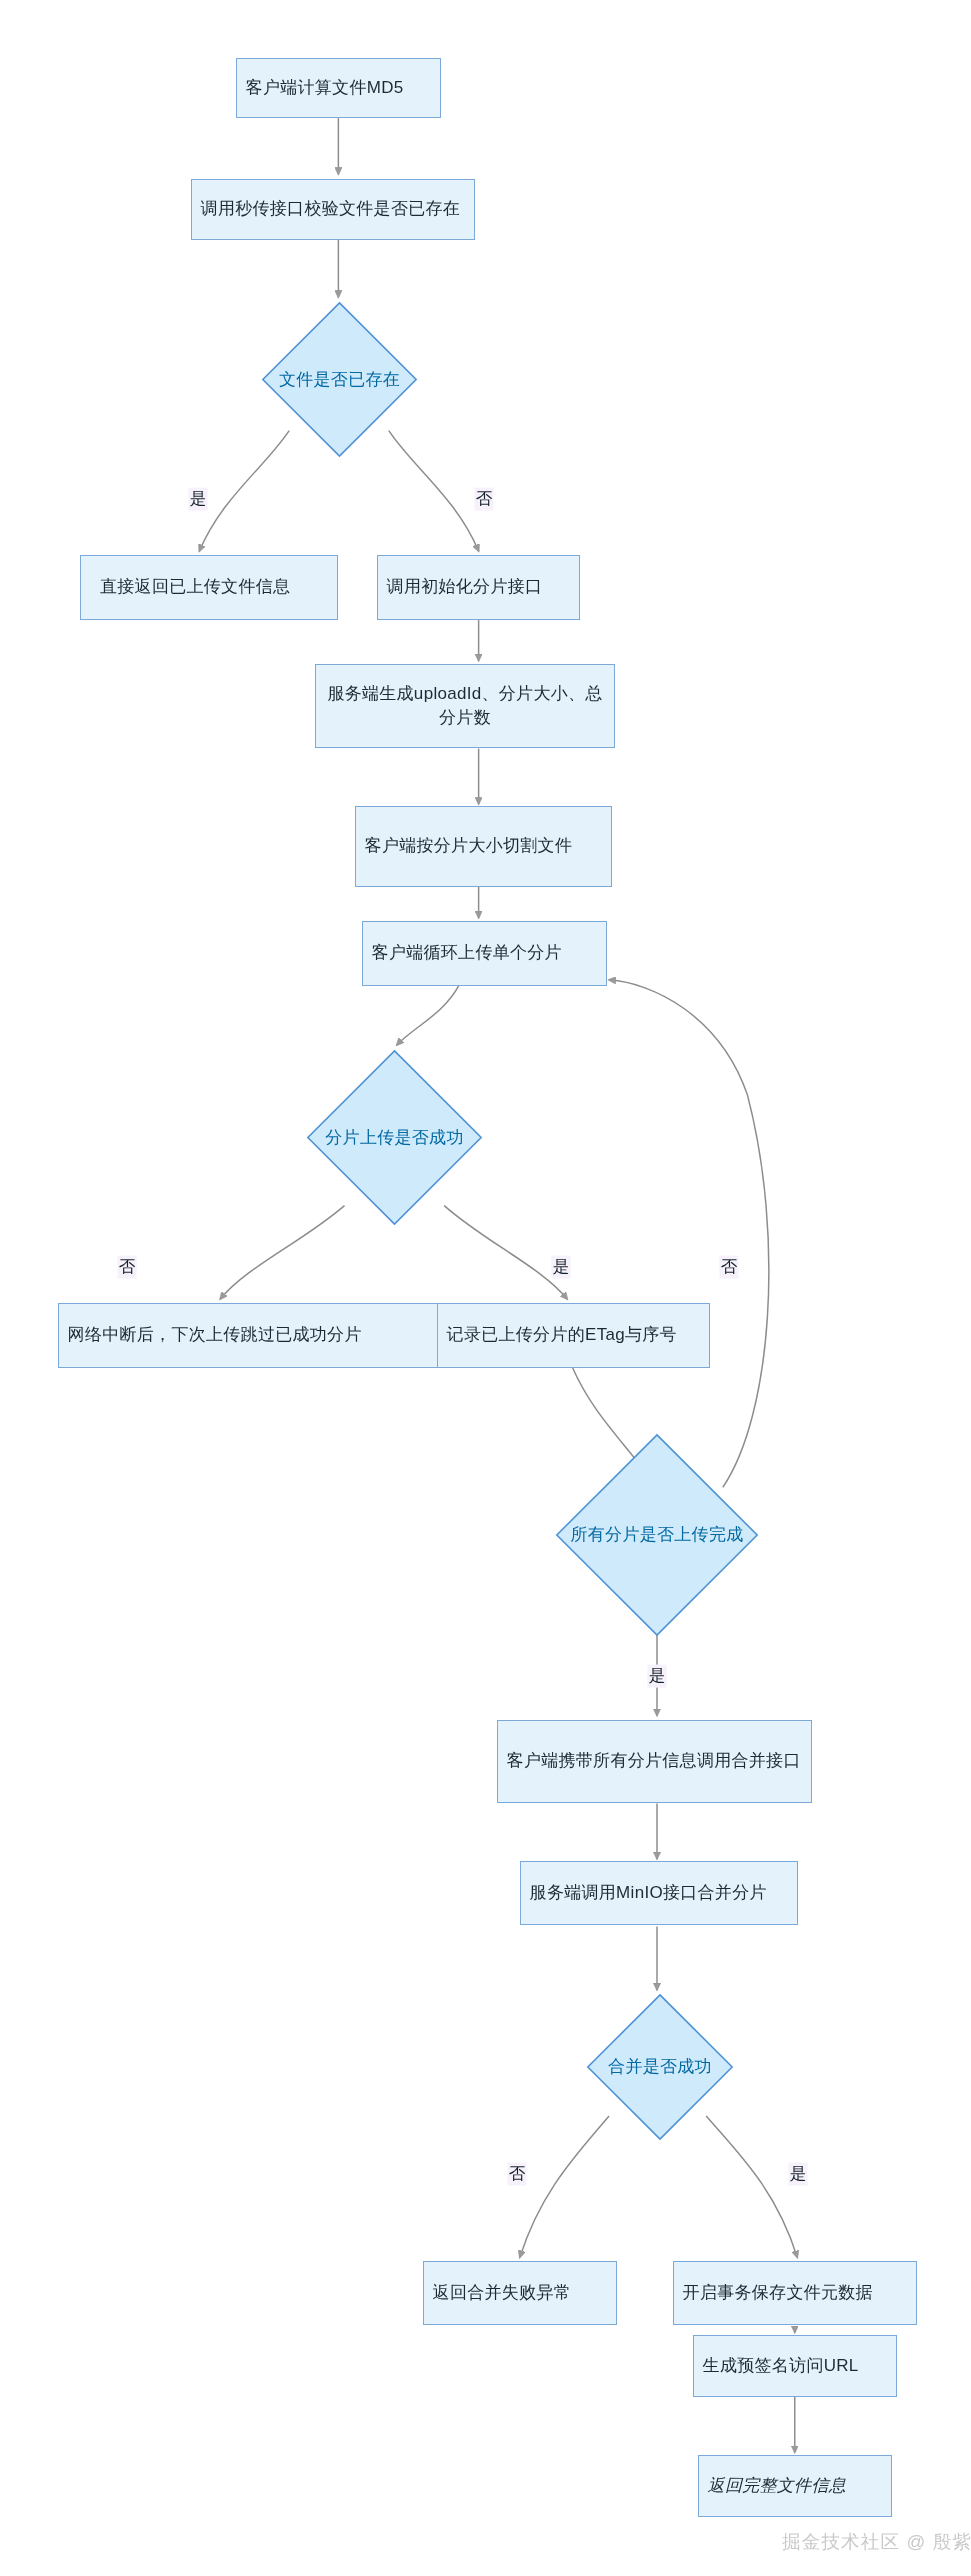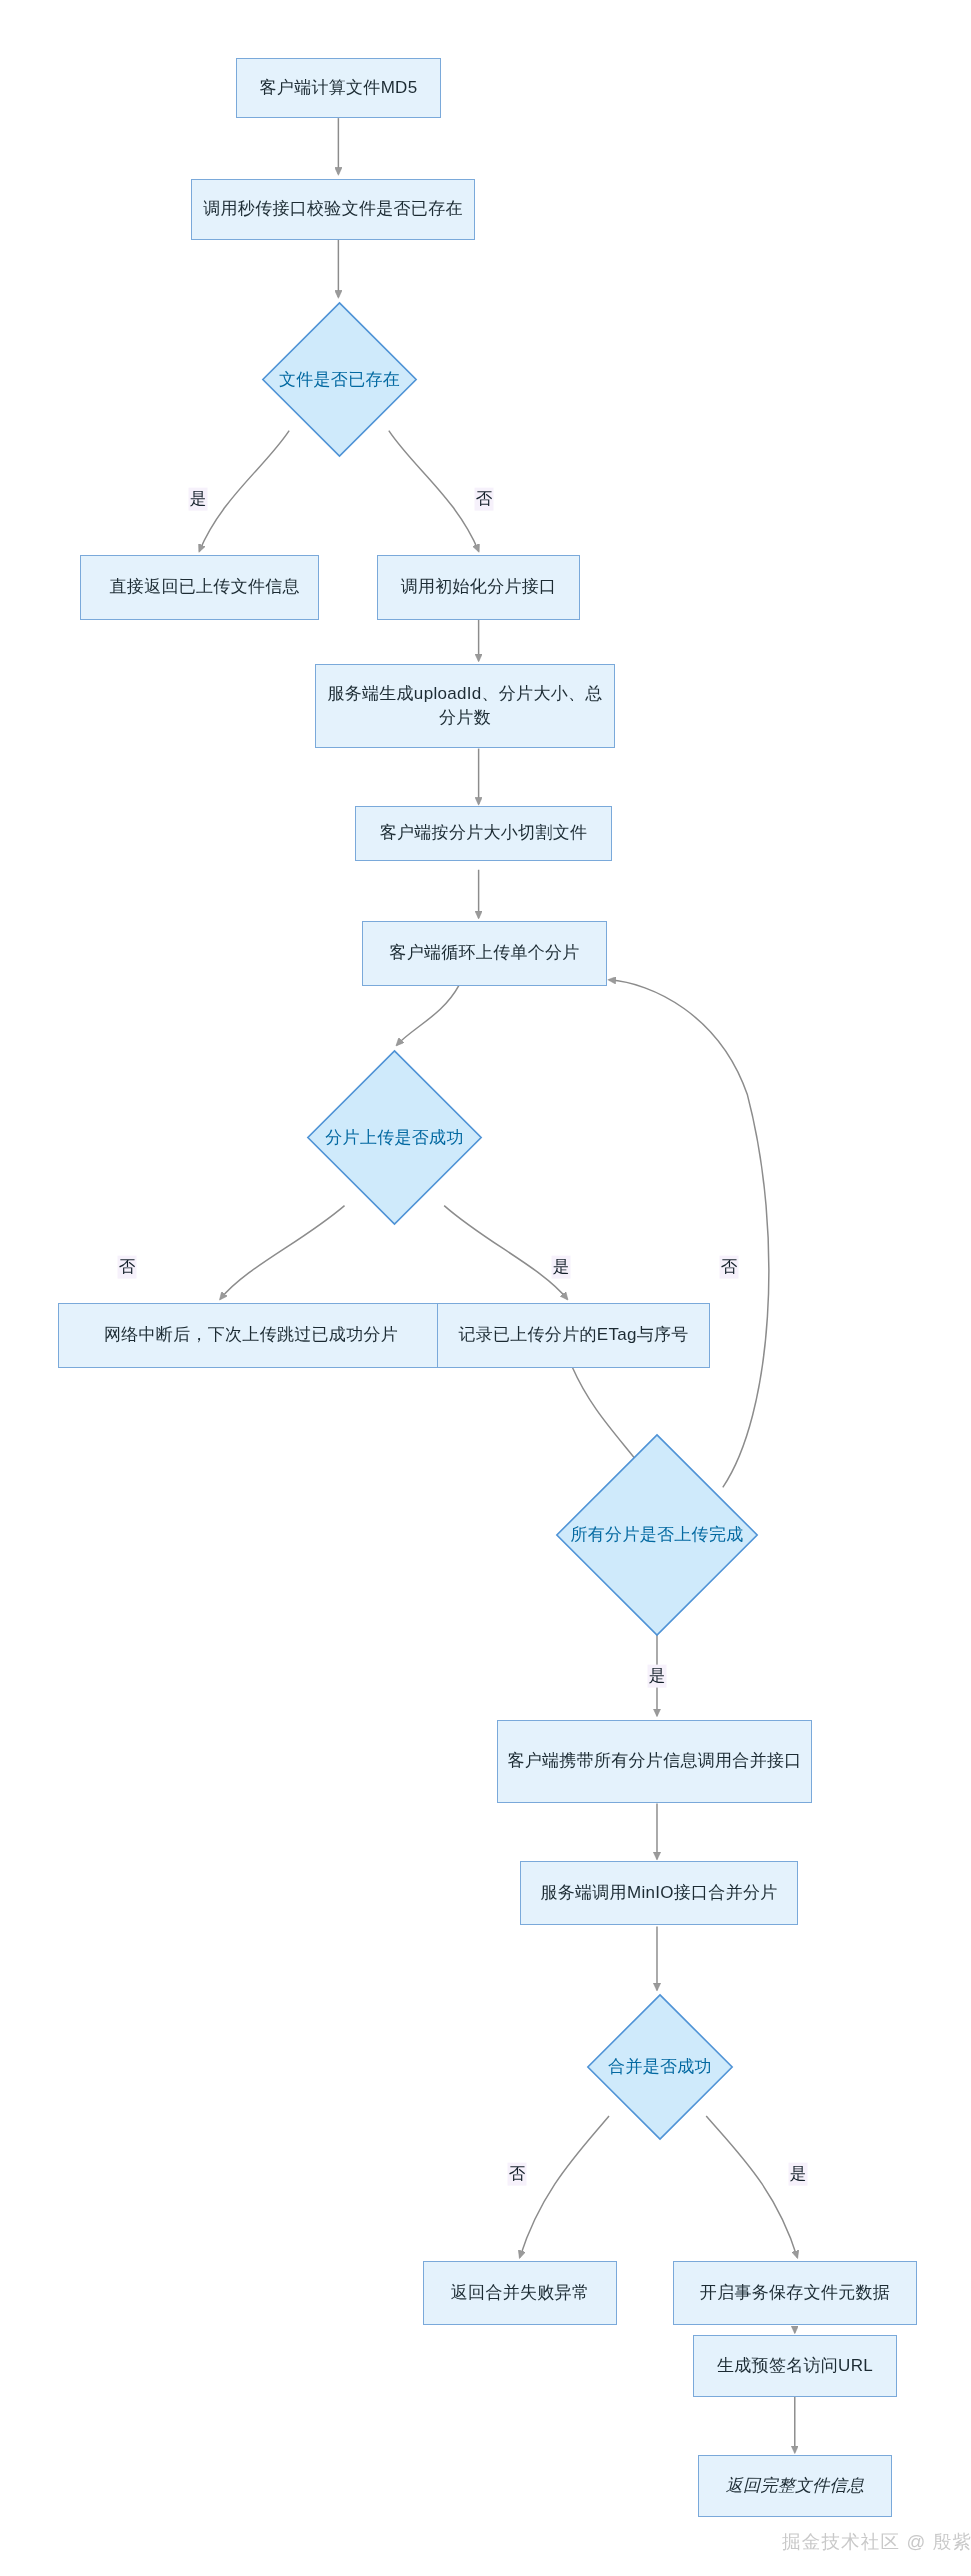--- a/index.html
+++ b/index.html
@@ -28,21 +28,20 @@
     z-index: 1;
     pointer-events: none;
   }
   
   .node {
     position: absolute;
     box-sizing: border-box;
     z-index: 2;
     display: flex;
     align-items: center;
-    justify-content: center;
     text-align: center;
     background: #e4f2fc;
     border: 1.2px solid #7aa9da;
     color: #1c2b33;
     font-size: 17px;
     line-height: 1.42;
     letter-spacing: 0.3px;
     padding: 2.5px 8.6px;
   }
   
@@ -156,33 +155,33 @@
     <span>调用秒传接口校验文件是否已存在</span>
   </div>
 
   <div class="diamond" style="left:261px; top:301px; width:157px; height:157px;">
     <svg class="dshape" viewBox="0 0 256 256">
       <polygon points="128,3 253,128 128,253 3,128" fill="#cfeafb" stroke="#4f93d6" stroke-width="2.6"></polygon>
     </svg>
     <div class="dlabel">文件是否已存在</div>
   </div>
 
-  <div class="node" style="left:80px; top:555px; width:239px; height:65px;padding-left:19px;">
+  <div class="node" style="left:80px; top:555px; width:258px; height:65px;padding-left:19px;">
     <span>直接返回已上传文件信息</span>
   </div>
 
   <div class="node" style="left:377px; top:555px; width:203px; height:65px;">
     <span>调用初始化分片接口</span>
   </div>
 
   <div class="node" style="left:315px; top:664px; width:300px; height:84px;">
     <span>服务端生成uploadId、分片大小、总分片数</span>
   </div>
 
-  <div class="node" style="left:355px; top:806px; width:257px; height:55px;">
+  <div class="node" style="left:355px; top:806px; width:257px; height:81px;">
     <span>客户端按分片大小切割文件</span>
   </div>
 
   <div class="node" style="left:362px; top:921px; width:245px; height:65px;">
     <span>客户端循环上传单个分片</span>
   </div>
 
   <div class="diamond" style="left:306px; top:1049px; width:177px; height:177px;">
     <svg class="dshape" viewBox="0 0 288 288">
       <polygon points="144,3 285,144 144,285 3,144" fill="#cfeafb" stroke="#4f93d6" stroke-width="2.6"></polygon>

